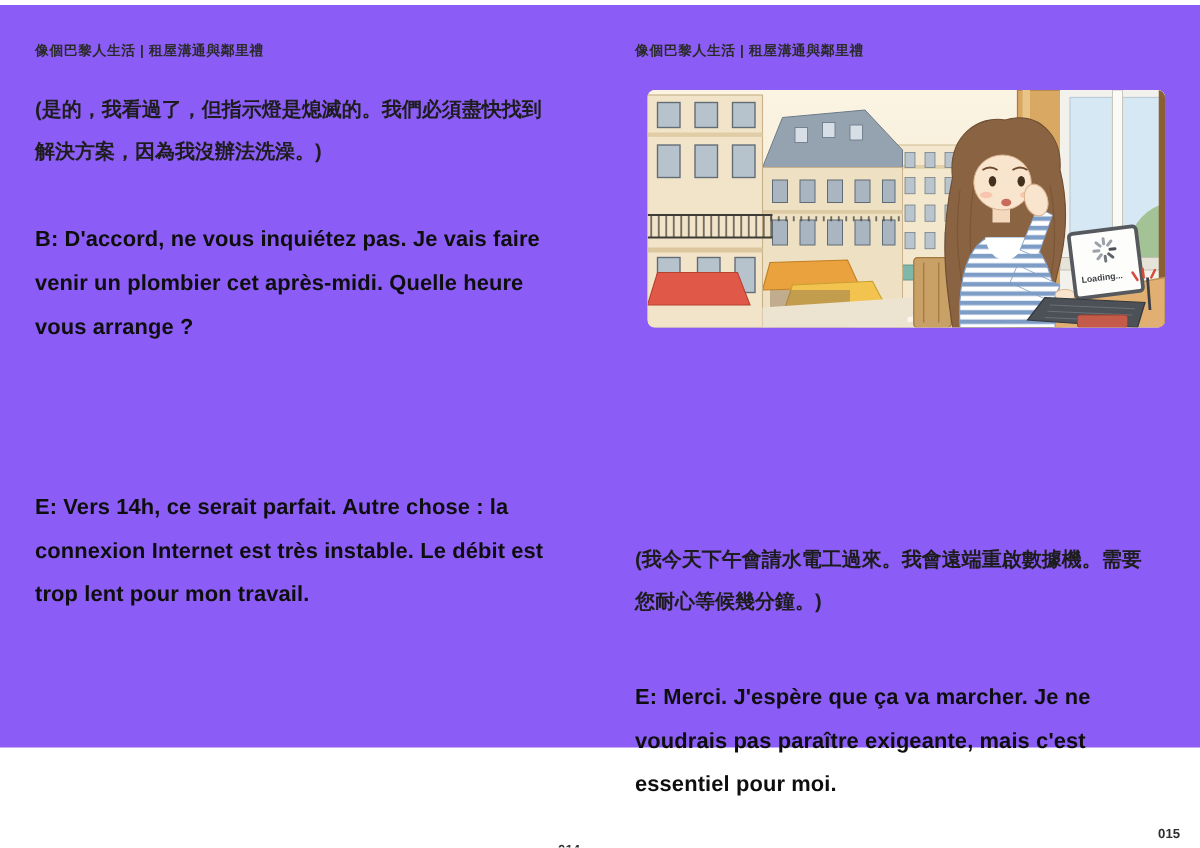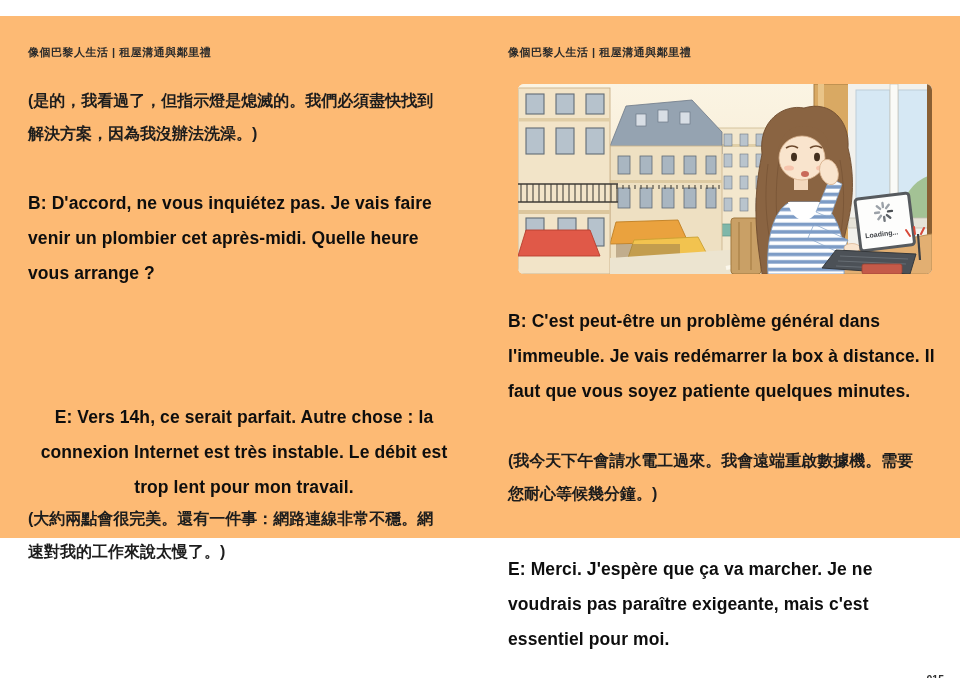--- a/index.html
+++ b/index.html
@@ -1,20 +1,20 @@
 <!DOCTYPE html>
 <html><head>
 <meta charset="utf-8">
 <style>
   html,body{margin:0;padding:0;}
   body{
     width:960px;height:678px;background:#ffffff;position:relative;overflow:hidden;
     font-family:"Liberation Sans","DejaVu Sans",sans-serif;color:#161616;
   }
-  .page{position:absolute;top:16px;width:480px;height:522px;background:#fdba74;}
+  .page{position:absolute;top:4px;width:480px;height:594px;background:#8b5cf6;}
   #page-l{left:0;}
   #page-r{left:480px;}
   .hdr{
     position:absolute;top:29px;left:28px;font-size:11px;font-weight:600;
     color:#2b2b2b;letter-spacing:.5px;white-space:nowrap;
   }
   .zh{
     position:absolute;left:28px;width:414px;font-size:16px;line-height:33px;
     font-weight:700;color:#1d1d1d;
   }
@@ -23,21 +23,21 @@
     font-weight:700;color:#0e0e0e;letter-spacing:.1px;
   }
   .pn{position:absolute;top:641px;font-size:10.5px;color:#2e2e2e;font-weight:600;}
   #page-l .pn{right:16px;margin-top:29px;}
   #page-r .pn{right:16px;margin-top:16px;}
 
   
   .l-zh1{top:68px;}
   .l-fr1{top:170px;}
   .l-zh2{top:272px;}
-  .l-fr2{top:384px;text-align:center;}
+  .l-fr2{top:384px;}
   .l-zh3{top:486px;}
 
   
   .r-fr1{top:288px;}
   .r-zh1{top:428px;}
   .r-fr2{top:536px;}
 
   .illus{
     position:absolute;left:38px;top:68px;width:414px;height:190px;
     border-radius:6px;overflow:hidden;background:#f7eedb;
@@ -46,21 +46,20 @@
 </style>
 </head>
 <body>
 
 <div class="page" id="page-l">
   <div class="hdr">像個巴黎人生活 | 租屋溝通與鄰里禮</div>
 
   <div class="zh l-zh1">(是的，我看過了，但指示燈是熄滅的。我們必須盡快找到解決方案，因為我沒辦法洗澡。)</div>
   <div class="fr l-fr1">B: D'accord, ne vous inquiétez pas. Je vais faire venir un plombier cet après-midi. Quelle heure vous arrange ?</div>
   <div class="fr l-fr2">E: Vers 14h, ce serait parfait. Autre chose : la connexion Internet est très instable. Le débit est trop lent pour mon travail.</div>
-  <div class="zh l-zh3">(大約兩點會很完美。還有一件事：網路連線非常不穩。網速對我的工作來說太慢了。)</div>
 
   <div class="pn">014</div>
 </div>
 
 <div class="page" id="page-r">
   <div class="hdr">像個巴黎人生活 | 租屋溝通與鄰里禮</div>
 
   <div class="illus">
     <svg viewBox="0 0 414 190" xmlns="http://www.w3.org/2000/svg">
       <defs>
@@ -234,18 +233,17 @@
         <g stroke="#d84a3a" stroke-width="2" stroke-linecap="round">
           <path d="M392 152 L388 146"></path>
           <path d="M397 150 L396 143"></path>
           <path d="M403 150 L406 144"></path>
         </g>
         <rect x="344" y="180" width="40" height="10" rx="2" fill="#c45a49" stroke="#9c4234" stroke-width="0.8"></rect>
       </g>
     </svg>
   </div>
 
-  <div class="fr r-fr1">B: C'est peut-être un problème général dans l'immeuble. Je vais redémarrer la box à distance. Il faut que vous soyez patiente quelques minutes.</div>
   <div class="zh r-zh1">(我今天下午會請水電工過來。我會遠端重啟數據機。需要您耐心等候幾分鐘。)</div>
   <div class="fr r-fr2">E: Merci. J'espère que ça va marcher. Je ne voudrais pas paraître exigeante, mais c'est essentiel pour moi.</div>
 
   <div class="pn">015</div>
 </div>
 
 </body></html>

